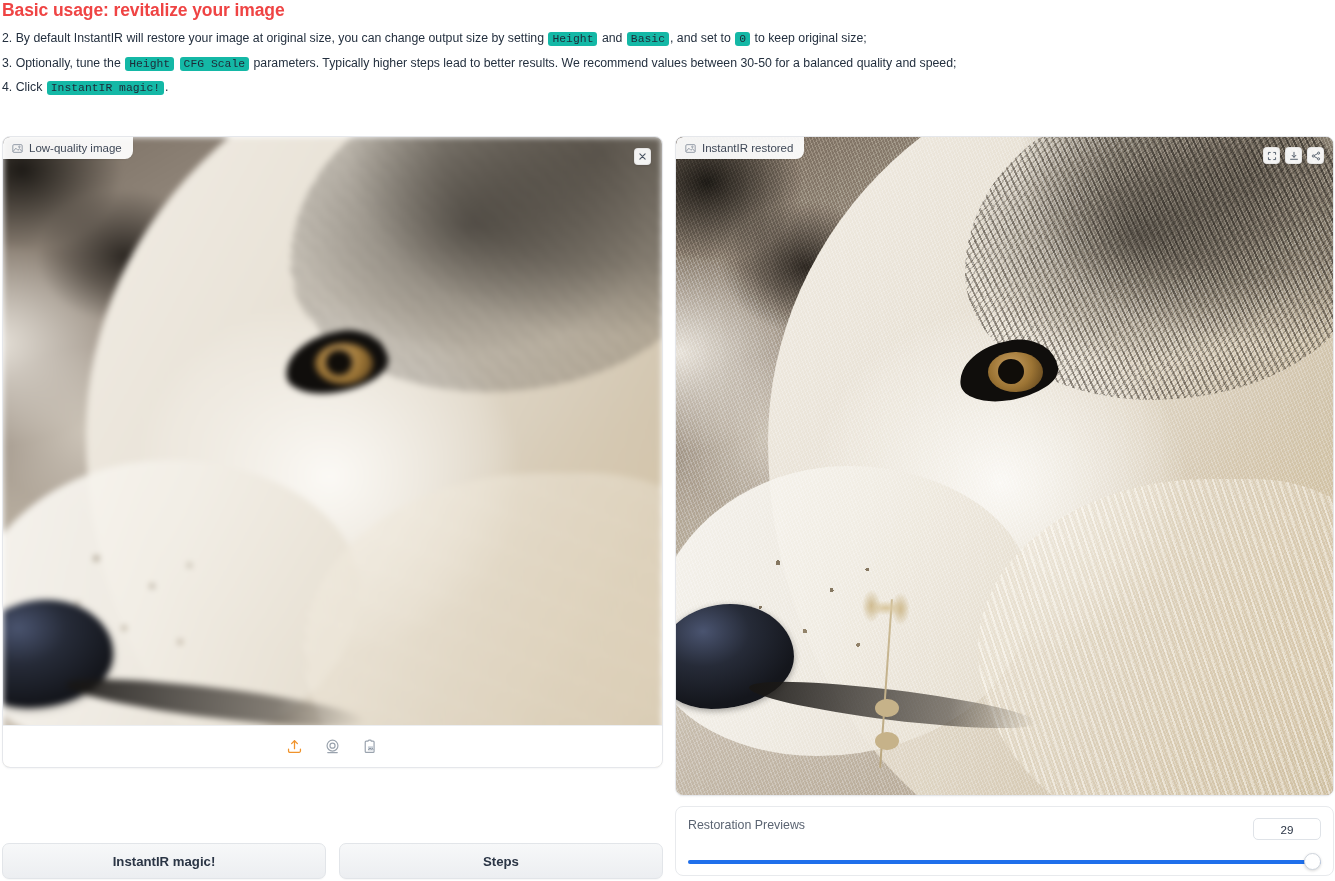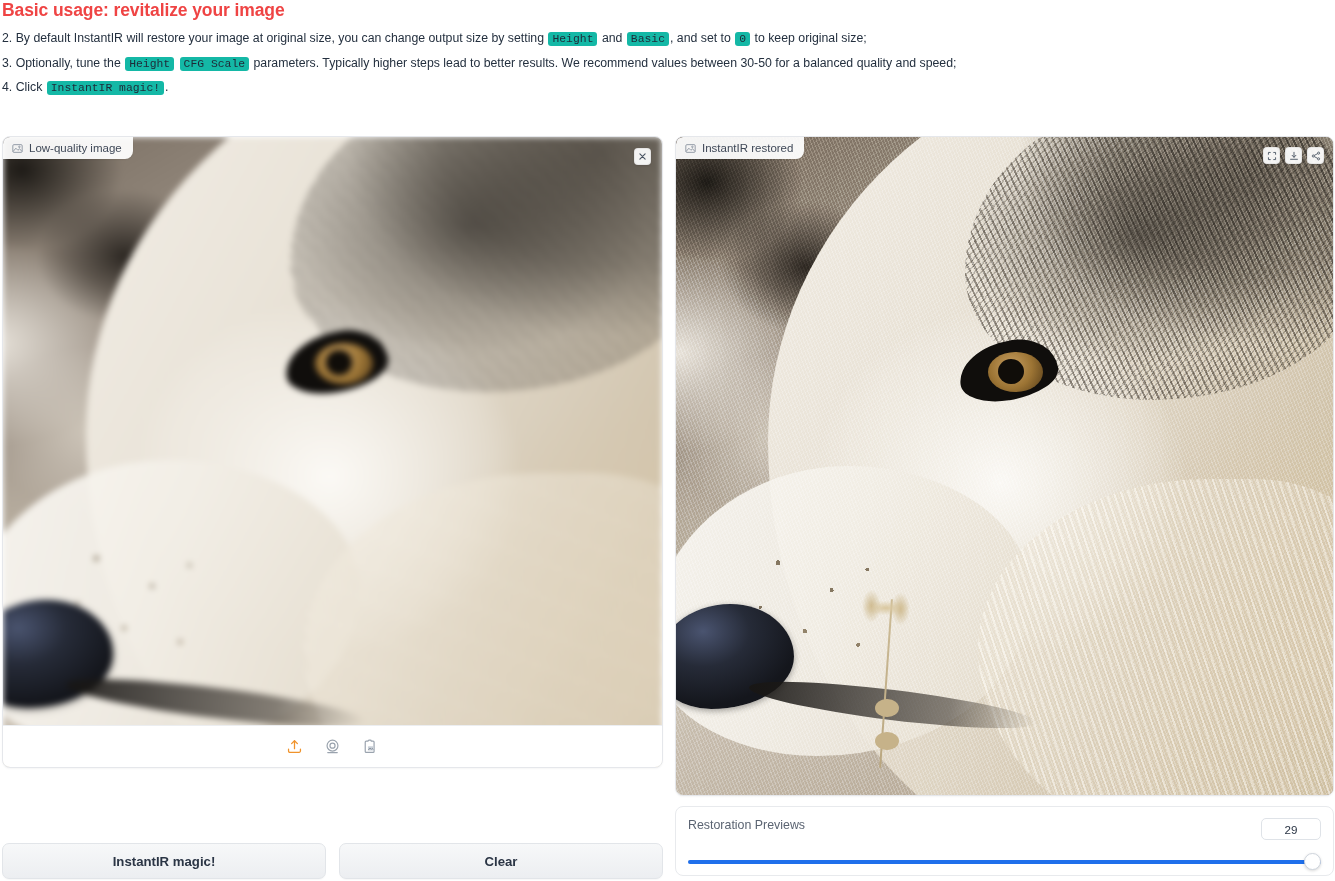--- a/index.html
+++ b/index.html
@@ -227,21 +227,21 @@
 
   
   .slider-panel {
     position: absolute; left: 675px; top: 806px; width: 659px; height: 70px;
     background: #fff; border: 1px solid #e8eaed; border-radius: 8px;
     padding: 11px 12px 0 12px;
   }
   .slider-head { display: flex; justify-content: space-between; }
   .slider-label { font-size: 12.4px; color: #5b6472; }
   .slider-value-box {
-    width: 60px; height: 22px;
+    width: 68px; height: 22px;
     border: 1px solid #dfe3e8; border-radius: 5px;
     background: #fff;
     display: flex; align-items: center; justify-content: center;
     font-size: 11.6px; color: #2b3545;
   }
   .slider-track-wrap { position: relative; margin-top: 14px; height: 16px; }
   .slider-track {
     position: absolute; left: 0; top: 6px; width: 100%; height: 4px;
     border-radius: 3px; background: #e6e8ec;
   }
@@ -404,21 +404,21 @@
             <div class="bud1"></div>
             <div class="bud2"></div>
           </div>
         </div>
       </div>
     </div>
   </div>
 
   <div class="action-row">
     <div class="btn">InstantIR magic!</div>
-    <div class="btn">Clear</div>
+    <div class="btn">Steps</div>
   </div>
 
   <div class="slider-panel">
     <div class="slider-head">
       <div class="slider-label">Restoration Previews</div>
       <div class="slider-value-box">29</div>
     </div>
     <div class="slider-track-wrap">
       <div class="slider-track"></div>
       <div class="slider-fill" style="width: 100%; background: rgb(31, 111, 235);"></div>

